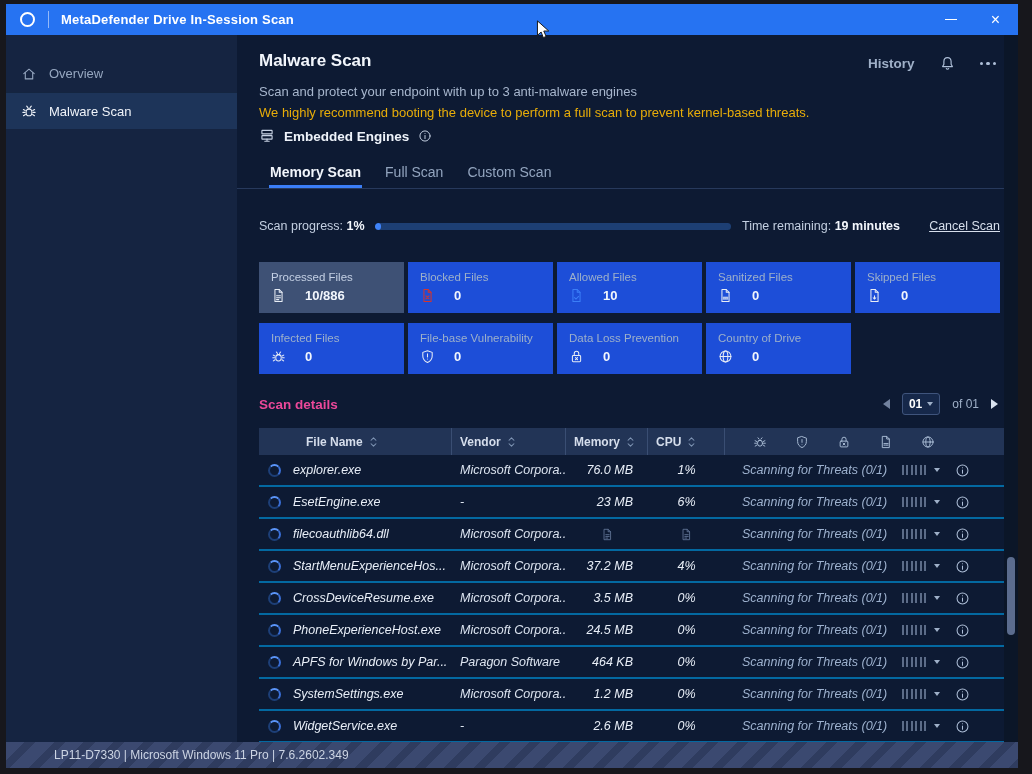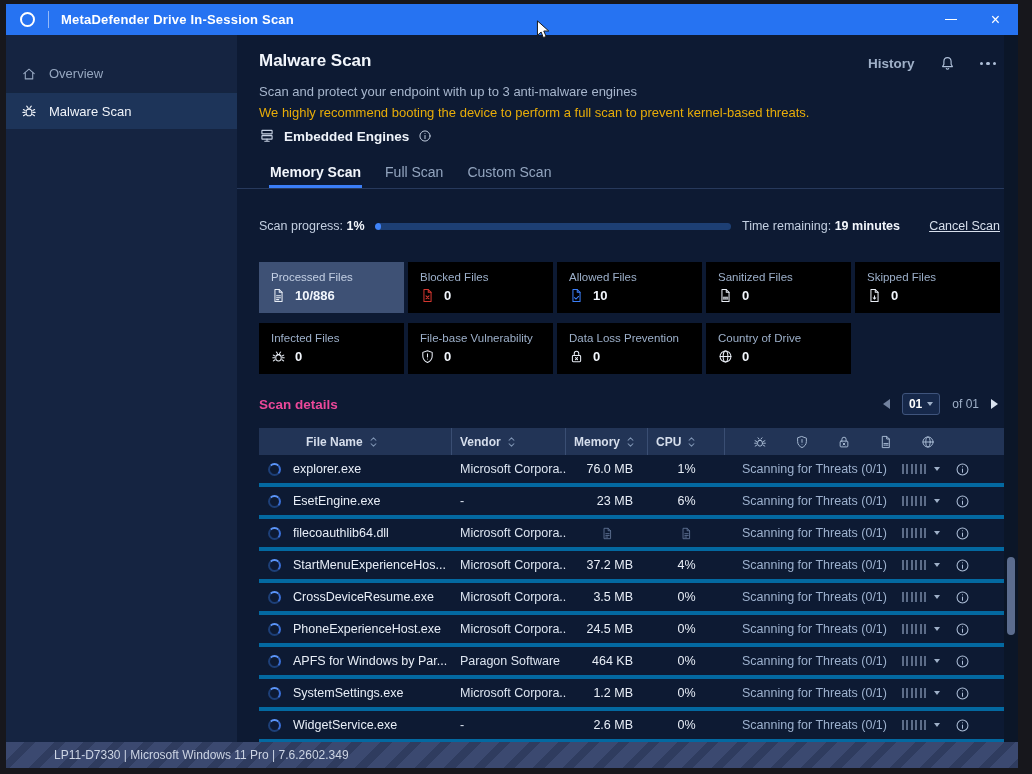--- a/index.html
+++ b/index.html
@@ -61,25 +61,25 @@
   .progress-track { position:absolute; left:138px; top:188px; width:356px; height:7px;
                     border-radius:4px; background:#1d3f74; overflow:hidden; }
   .progress-fill { height:100%; min-width:6px; background:#3f83f9; border-radius:4px; }
   .time { position:absolute; left:505px; top:184px; font-size:12.5px; color:#c3cfe1; }
   .cancel { position:absolute; right:4px; top:184px; font-size:12.5px; color:#d7dfec;
             text-decoration:underline; cursor:default; }
 
   
   .cards { position:absolute; left:22px; top:227px; width:741px;
            display:grid; grid-template-columns:repeat(5,145px); gap:10px 4px; }
-  .card { height:51px; background:#000000; padding:9px 12px; cursor:default; }
+  .card { height:51px; background:#1d4ed8; padding:9px 12px; cursor:default; }
   .card.hl { background:#3e5175; }
   .card .c-label { font-size:11.5px; color:#9db0ca; display:block; }
   .card.hl .c-label { color:#c4d0e4; }
-  .card .c-val { display:flex; align-items:center; gap:9px; margin-top:5px; }
+  .card .c-val { display:flex; align-items:center; gap:19px; margin-top:5px; }
   .card .c-num { font-size:13px; font-weight:700; color:#f2f6fc; }
   .card .icon { display:flex; }
 
   
   .sd-title { position:absolute; left:22px; top:362px; font-size:13.5px; font-weight:700;
               color:#ec4899; }
   .pager { position:absolute; right:6px; top:358px; display:flex; align-items:center; gap:12px; }
   .pg-arrow { width:0; height:0; border-style:solid; display:inline-block; cursor:default; }
   .pg-left { border-width:5px 7px 5px 0; border-color:transparent #72829f transparent transparent; }
   .pg-right { border-width:5px 0 5px 7px; border-color:transparent transparent transparent #d8e1ee; }
@@ -95,21 +95,21 @@
   .table { position:absolute; left:22px; top:393px; width:745px; }
   .t-head { height:27px; background:#223456; display:grid;
             grid-template-columns:193px 114px 82px 77px 1fr; align-items:center; }
   .th { display:flex; align-items:center; gap:6px; padding-left:8px; height:100%;
         color:#d6deec; font-size:12px; font-weight:700; border-right:1px solid #3a4e73;
         cursor:default; }
   .th:first-child { padding-left:10px;margin-left:37px; }
   .th.icons { border-right:none; padding-left:28px; gap:28px; color:#a9bbd4; }
   .th .sort { color:#8096b5; display:flex; }
   .t-row { height:32px; display:grid; grid-template-columns:193px 114px 82px 77px 1fr;
-           align-items:center; border-bottom:4px solid #0369a1; }
+           align-items:center; border-bottom:2px solid #0369a1;font-style:italic; }
   .td-name { display:flex; align-items:center; gap:12px; padding-left:9px;
              color:#e8eef7; font-size:12.5px; overflow:hidden; white-space:nowrap; }
   .td-vendor { color:#dce4f0; font-size:12.5px; padding-left:8px; overflow:hidden; white-space:nowrap; }
   .td-mem { color:#e8eef7; font-size:12.5px; text-align:right; padding-right:15px; }
   .td-cpu { color:#e8eef7; font-size:12.5px; text-align:center; }
   .td-mem.ph, .td-cpu.ph { display:flex; justify-content:center; padding:0; color:#5f7394; }
   .td-status { display:flex; align-items:center; padding-left:17px; padding-right:34px; }
   .td-status .st-text { color:#9db1ce; font-size:12.5px; }
   .bars { display:flex; gap:2.5px; margin-left:auto; align-items:center; cursor:default; }
   .bars i { width:2px; height:10px; background:#5c6c88; display:block; }

